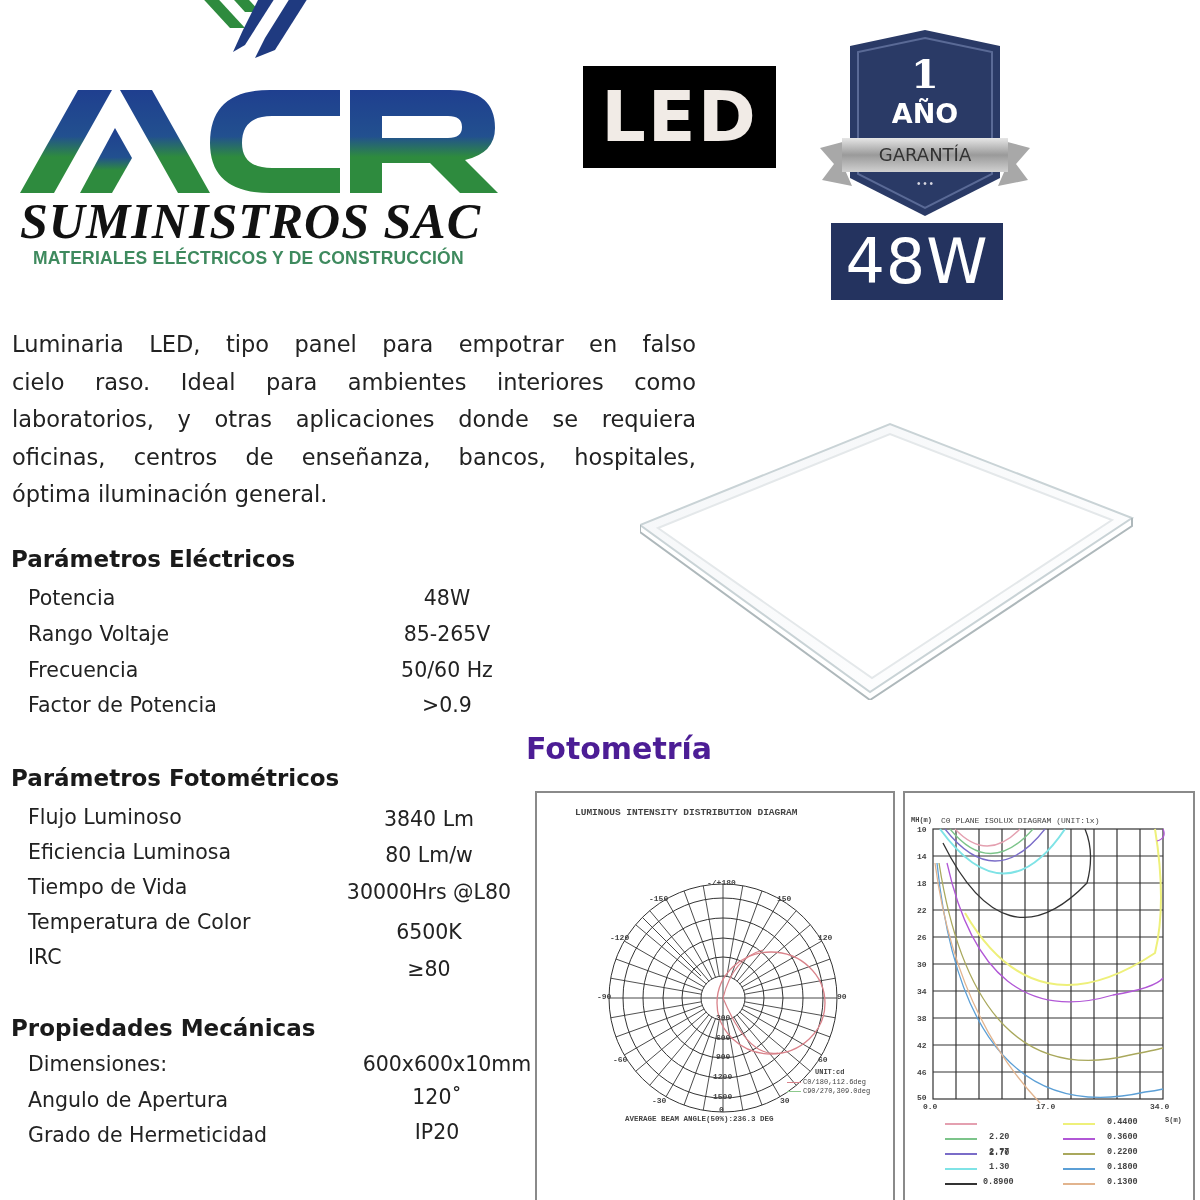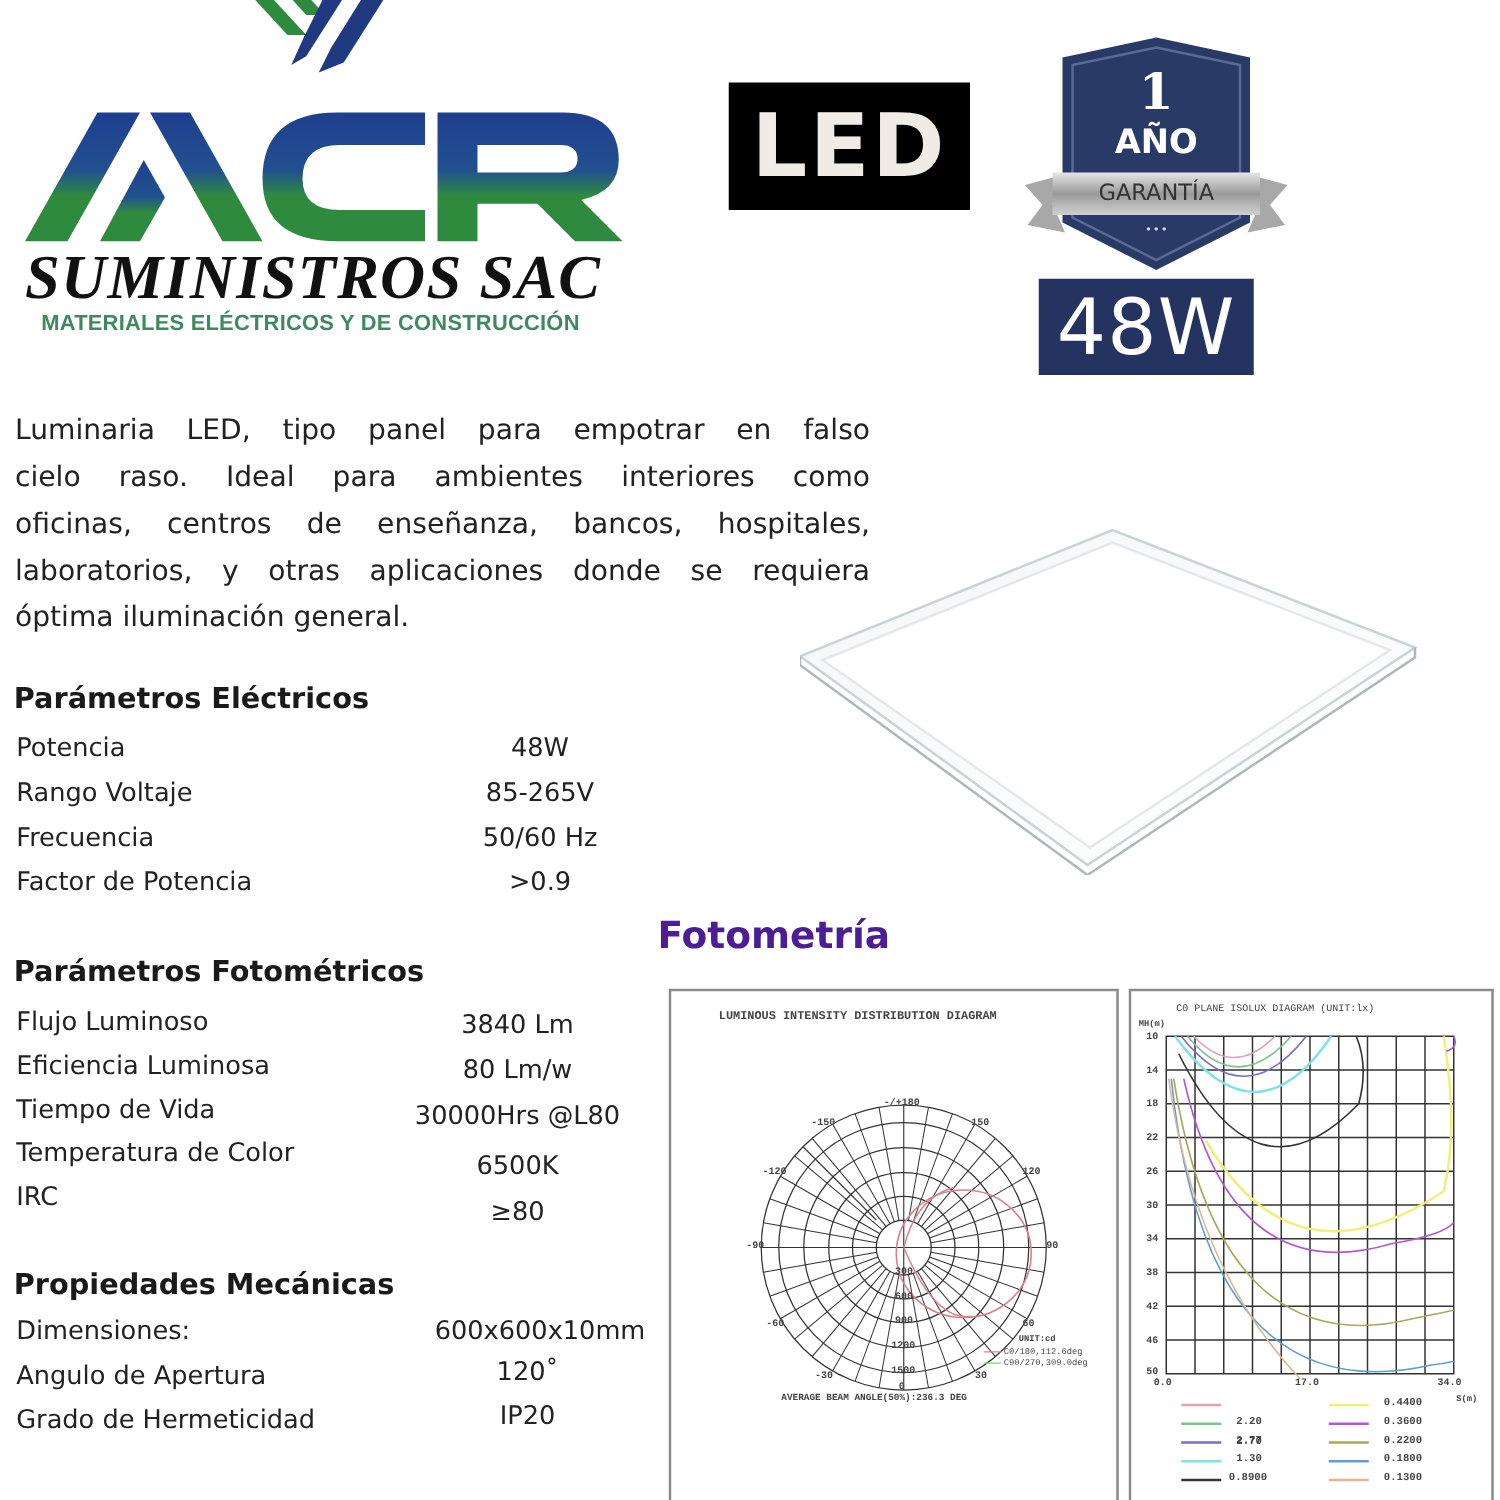--- a/index.html
+++ b/index.html
@@ -23,21 +23,21 @@
 
   
   .desc { left:12px; top:326px; width:684px; font-family:"DejaVu Sans", sans-serif; font-size:22.5px; line-height:37.5px; color:#222; text-align:justify; }
   .desc span { display:block; }
 
   
   .panel { left:640px; top:420px; width:500px; height:280px; }
 
   
   .section-title { font-family:"DejaVu Sans", sans-serif; font-weight:bold; font-size:23px; color:#1a1a1a; white-space:nowrap; }
-  .spec-row { position:absolute; left:2px; width:520px; height:36px; font-family:"DejaVu Sans", sans-serif; font-size:20.5px; color:#222; }
+  .spec-row { position:absolute; left:17px; width:520px; height:36px; font-family:"DejaVu Sans", sans-serif; font-size:20.5px; color:#222; }
   .spec-label { position:absolute; left:11px; top:0; white-space:nowrap; }
   .spec-value { position:absolute; top:0; white-space:nowrap; text-align:center; }
 
   .fotometria-title { left:526px; top:731px; font-family:"DejaVu Sans", sans-serif; font-weight:bold; font-size:30px; color:#4c1d95; }
 
   .diagram-box { border:2px solid #8a8a8a; background:#fff; box-sizing:border-box; }
   .diag1 { left:535px; top:791px; width:360px; height:420px; }
   .diag2 { left:903px; top:791px; width:292px; height:420px; }
   .mono { font-family:"Liberation Mono", monospace; font-weight:bold; color:#444; }
 </style>
@@ -102,22 +102,22 @@
 <div class="abs" style="left:860px;top:144px;width:130px;text-align:center;color:#333;font-family:'DejaVu Sans',sans-serif;font-size:18px;">GARANTÍA</div>
 <div class="abs" style="left:880px;top:178px;width:90px;text-align:center;color:#d6d6e0;font-size:10px;">• • •</div>
 
 <div class="abs w48">
   <span>48W</span>
 </div>
 
 <div class="abs desc">
   <span style="text-align-last:justify;">Luminaria LED, tipo panel para  empotrar en falso</span>
   <span style="text-align-last:justify;">cielo raso. Ideal para ambientes  interiores como</span>
+  <span style="text-align-last:justify;">laboratorios, y  otras aplicaciones donde se requiera</span>
   <span style="text-align-last:justify;">oficinas, centros de enseñanza, bancos, hospitales,</span>
-  <span style="text-align-last:justify;">laboratorios, y  otras aplicaciones donde se requiera</span>
   <span>óptima iluminación general.</span>
 </div>
 
 <div class="abs panel">
   <svg width="500" height="280" viewBox="0 0 500 280">
     <defs>
       <linearGradient id="pfill" x1="0" y1="0" x2="1" y2="1">
         <stop offset="0" stop-color="#f4f6f8"></stop>
         <stop offset="1" stop-color="#ffffff"></stop>
       </linearGradient>
@@ -267,21 +267,21 @@
     <span class="mono" style="font-weight:normal;">C0/180,112.6deg</span>
   </div>
   <div class="abs" style="left:250px;top:294px;font-size:7px;white-space:nowrap;">
     <span style="display:inline-block;width:14px;height:1px;vertical-align:middle;background:#8cc98c;"></span>
     <span class="mono" style="font-weight:normal;">C90/270,309.0deg</span>
   </div>
   <div class="abs mono" style="left:88px;top:322px;font-size:7.5px;white-space:nowrap;">AVERAGE BEAM ANGLE(50%):236.3 DEG</div>
 </div>
 
 <div class="abs diagram-box diag2">
-  <div class="abs mono" style="left:36px;top:10px;font-size:8px;white-space:nowrap;font-weight:normal;">C0 PLANE ISOLUX DIAGRAM (UNIT:lx)</div>
+  <div class="abs mono" style="left:36px;top:23px;font-size:8px;white-space:nowrap;font-weight:normal;">C0 PLANE ISOLUX DIAGRAM (UNIT:lx)</div>
   <div class="abs mono" style="left:6px;top:23px;font-size:7px;">MH(m)</div>
   <svg class="abs" style="left:0;top:0;" width="288" height="416" viewBox="0 0 288 416">
     <g stroke="#333" stroke-width="1.2" fill="none">
       <rect x="28" y="36" width="230" height="270"></rect>
       <line x1="51" y1="36" x2="51" y2="306"></line>
         <line x1="74" y1="36" x2="74" y2="306"></line>
       <line x1="97" y1="36" x2="97" y2="306"></line>
         <line x1="120" y1="36" x2="120" y2="306"></line>
       <line x1="143" y1="36" x2="143" y2="306"></line>
         <line x1="166" y1="36" x2="166" y2="306"></line>

